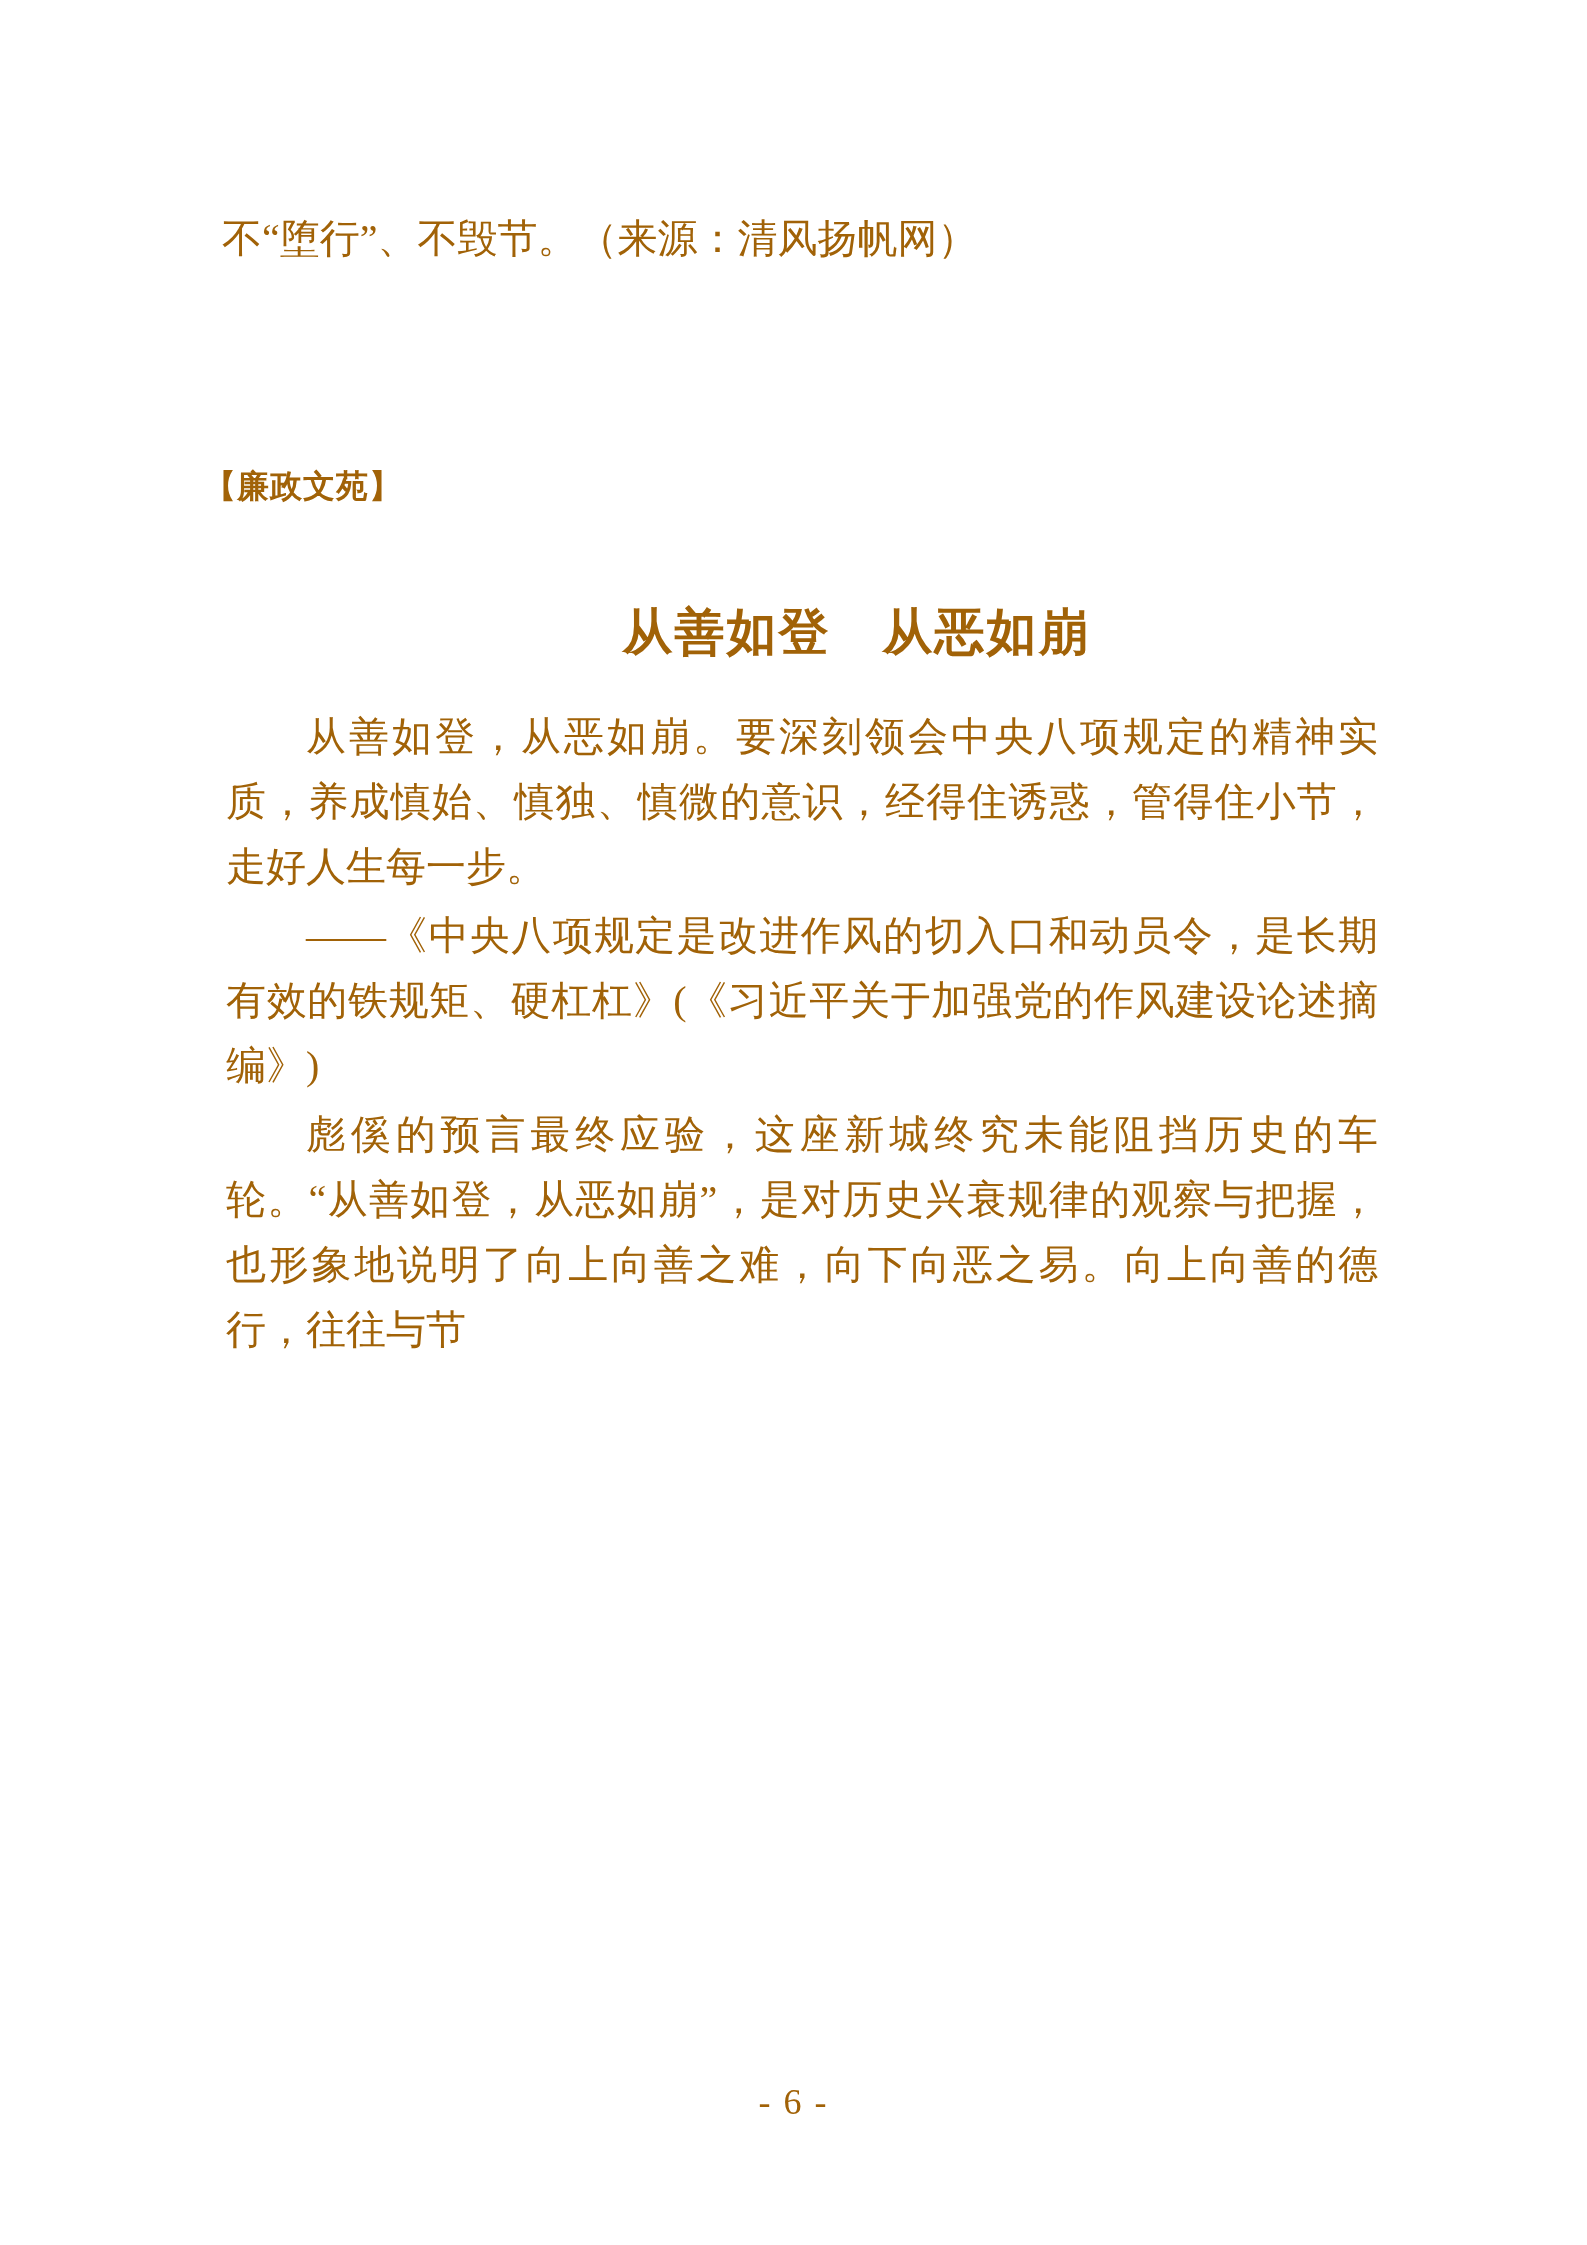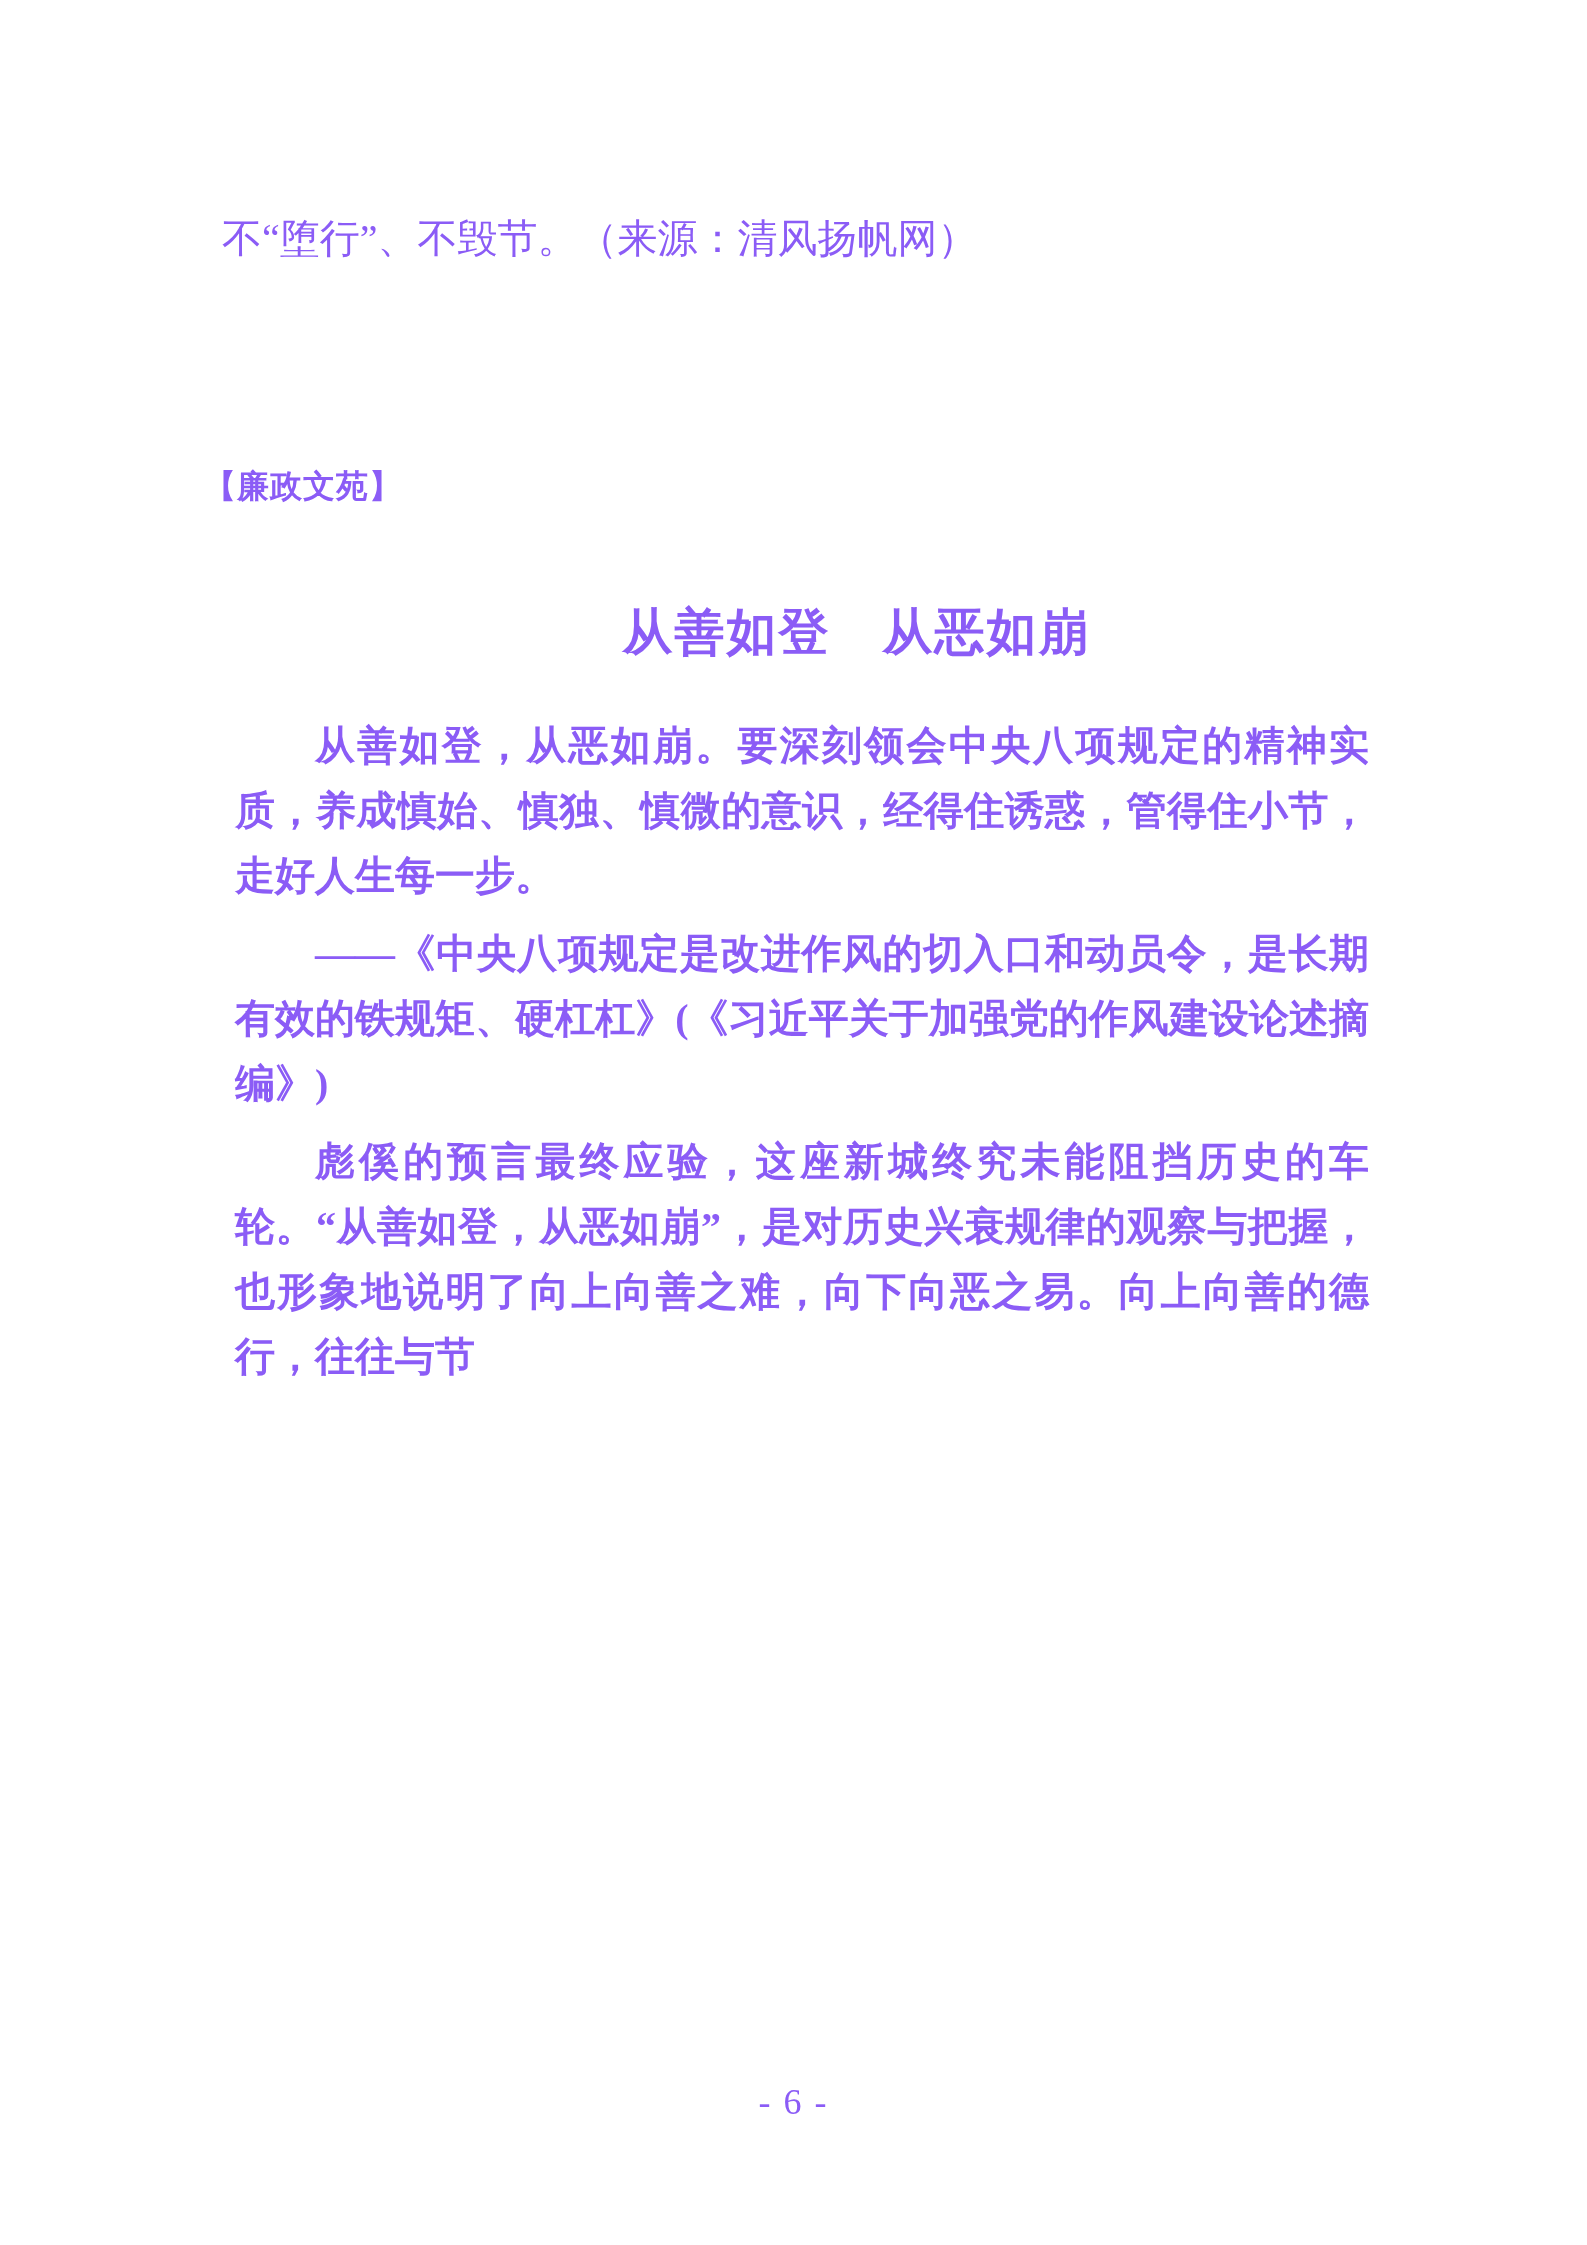--- a/index.html
+++ b/index.html
@@ -6,21 +6,21 @@
     margin: 0;
     padding: 0;
     background: #888;
   }
   .page {
     position: relative;
     width: 1587px;
     height: 2245px;
     margin: 0 auto;
     background: #ffffff;
-    color: #8b5cf6;
+    color: #a16207;
     font-family: "Liberation Serif", "DejaVu Serif", serif;
     overflow: hidden;
   }
   .continuation-line {
     position: absolute;
     left: 222px;
     top: 206px;
     width: 1165px;
     font-size: 40px;
     line-height: 65px;
@@ -52,24 +52,23 @@
     position: absolute;
     left: 222px;
     top: 700px;
     width: 1160px;
     font-size: 40px;
     line-height: 65px;
     text-align: justify;
     word-break: break-all;
   }
   .body-text p {
-    margin: 13px;
+    margin: 4px;
     padding: 0;
     text-indent: 2em;
-    font-weight: bold;
   }
   .page-footer {
     position: absolute;
     left: 0;
     top: 2080px;
     width: 1587px;
     text-align: center;
     font-size: 36px;
     line-height: 44px;
     letter-spacing: 2px;

